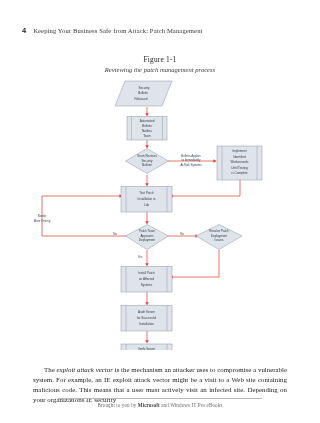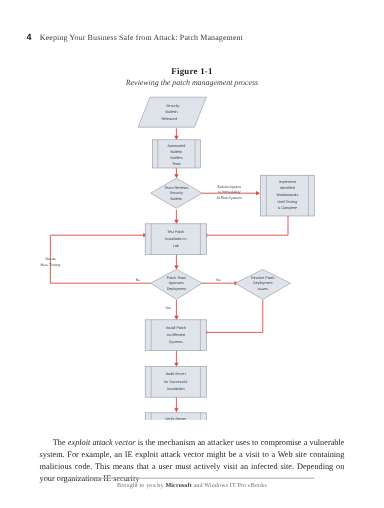--- a/index.html
+++ b/index.html
@@ -44,21 +44,21 @@
   
   #figure-caption {
     position: absolute;
     left: 0;
     top: 55px;
     width: 320px;
     text-align: center;
   }
   #figure-caption .fig-num {
     font-family: "Liberation Serif", serif;
-    font-weight: bold;
+    font-weight: normal;
     font-size: 7.4px;
     letter-spacing: 0.2px;
     color: #1d1d1d;
     display: block;
     line-height: 9px;
   }
   #figure-caption .fig-sub {
     font-family: "Liberation Serif", serif;
     font-style: italic;
     font-size: 6.6px;

